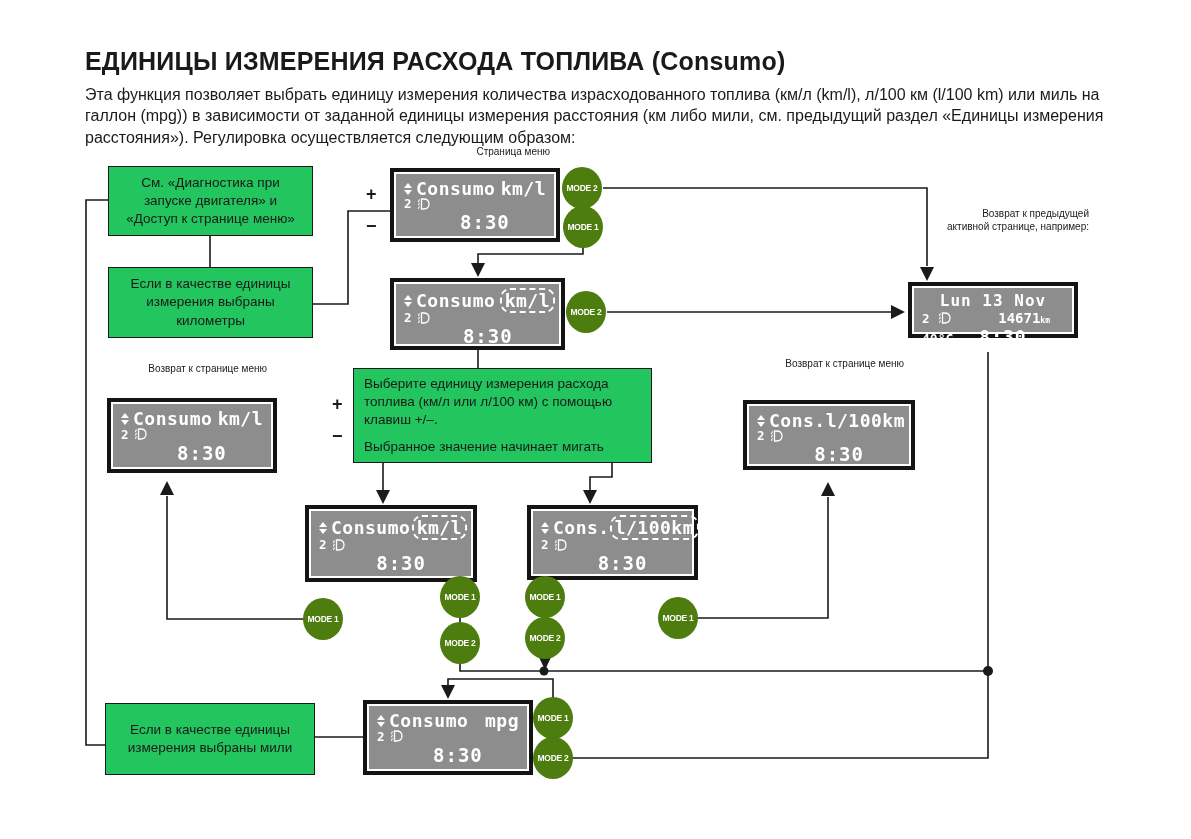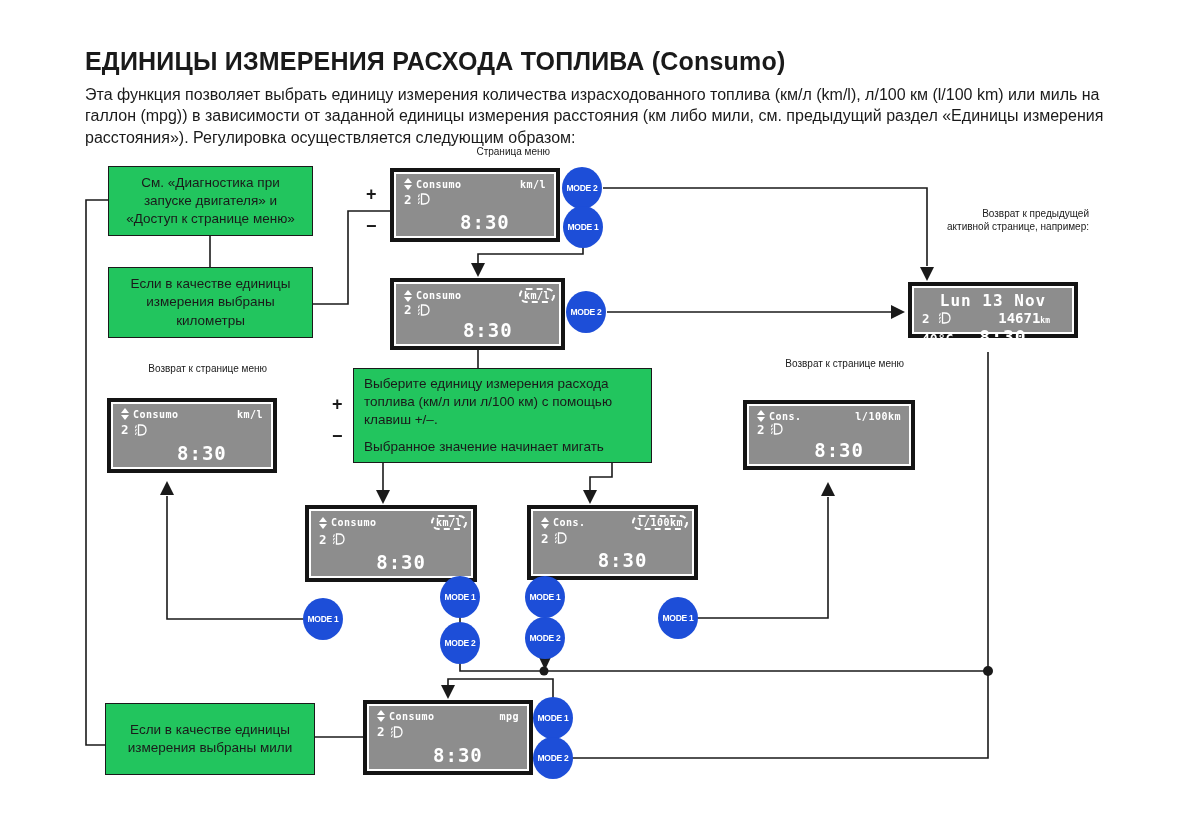--- a/index.html
+++ b/index.html
@@ -11,39 +11,39 @@
         display:flex;flex-direction:column;align-items:center;justify-content:center;
         text-align:center;font-size:13.5px;line-height:1.35;padding:6px 10px;}
   .fbox.leftalign{align-items:flex-start;text-align:left;justify-content:center;gap:9px;}
   .lbl{position:absolute;font-size:10px;line-height:1.3;text-align:right;}
   .pm{position:absolute;font-size:18px;font-weight:bold;}
   
   .lcd{position:absolute;background:#fff;border:4px solid #141414;box-sizing:border-box;padding:2px;}
   .lcd-inner{background:#8d8d8d;width:100%;height:100%;box-sizing:border-box;color:#fff;
              font-family:"DejaVu Sans Mono",monospace;font-weight:bold;
              padding:4px 8px 3px 8px;display:flex;flex-direction:column;justify-content:space-between;}
-  .lcd-row1{display:flex;align-items:center;font-size:10px;letter-spacing:.5px;white-space:nowrap;}
+  .lcd-row1{display:flex;align-items:center;font-size:18px;letter-spacing:.5px;white-space:nowrap;}
   .lcd-unit{margin-left:auto;}
   .flash{border:2px dashed #fff;border-radius:10px;padding:0 3px;margin-right:-4px;}
   .lcd-row2{display:flex;align-items:center;gap:4px;font-size:12.5px;margin-top:-3px;}
   .lcd-row3{font-size:19px;letter-spacing:1px;text-align:center;padding-left:14%;}
   .updown{display:inline-flex;flex-direction:column;align-items:center;margin-right:4px;}
   .tri-up{width:0;height:0;border-left:4px solid transparent;border-right:4px solid transparent;
           border-bottom:5px solid #fff;margin-bottom:2px;}
   .tri-down{width:0;height:0;border-left:4px solid transparent;border-right:4px solid transparent;
             border-top:5px solid #fff;}
   
   .lcd8-row1{text-align:center;font-size:16px;letter-spacing:1px;}
   .lcd8-row2{display:flex;align-items:center;font-size:12.5px;}
   .lcd8-odo{margin-left:auto;font-size:14px;}
   .lcd8-odo small{font-size:8px;font-weight:bold;}
   .lcd8-row3{display:flex;align-items:baseline;font-size:13px;}
   .lcd8-time{font-size:18px;letter-spacing:1px;margin-left:26px;}
   
-  .mode{position:absolute;width:40px;height:42px;background:#1d4ed8;border-radius:50%;
+  .mode{position:absolute;width:40px;height:42px;background:#4d7c0f;border-radius:50%;
         color:#fff;display:flex;align-items:center;justify-content:center;
         font-size:8.5px;font-weight:bold;letter-spacing:-.3px;white-space:nowrap;}
   svg.wires{position:absolute;left:0;top:0;}
 </style>
 </head>
 <body>
 
 <div id="canvas">
 
   <svg class="wires" width="1191" height="839">

